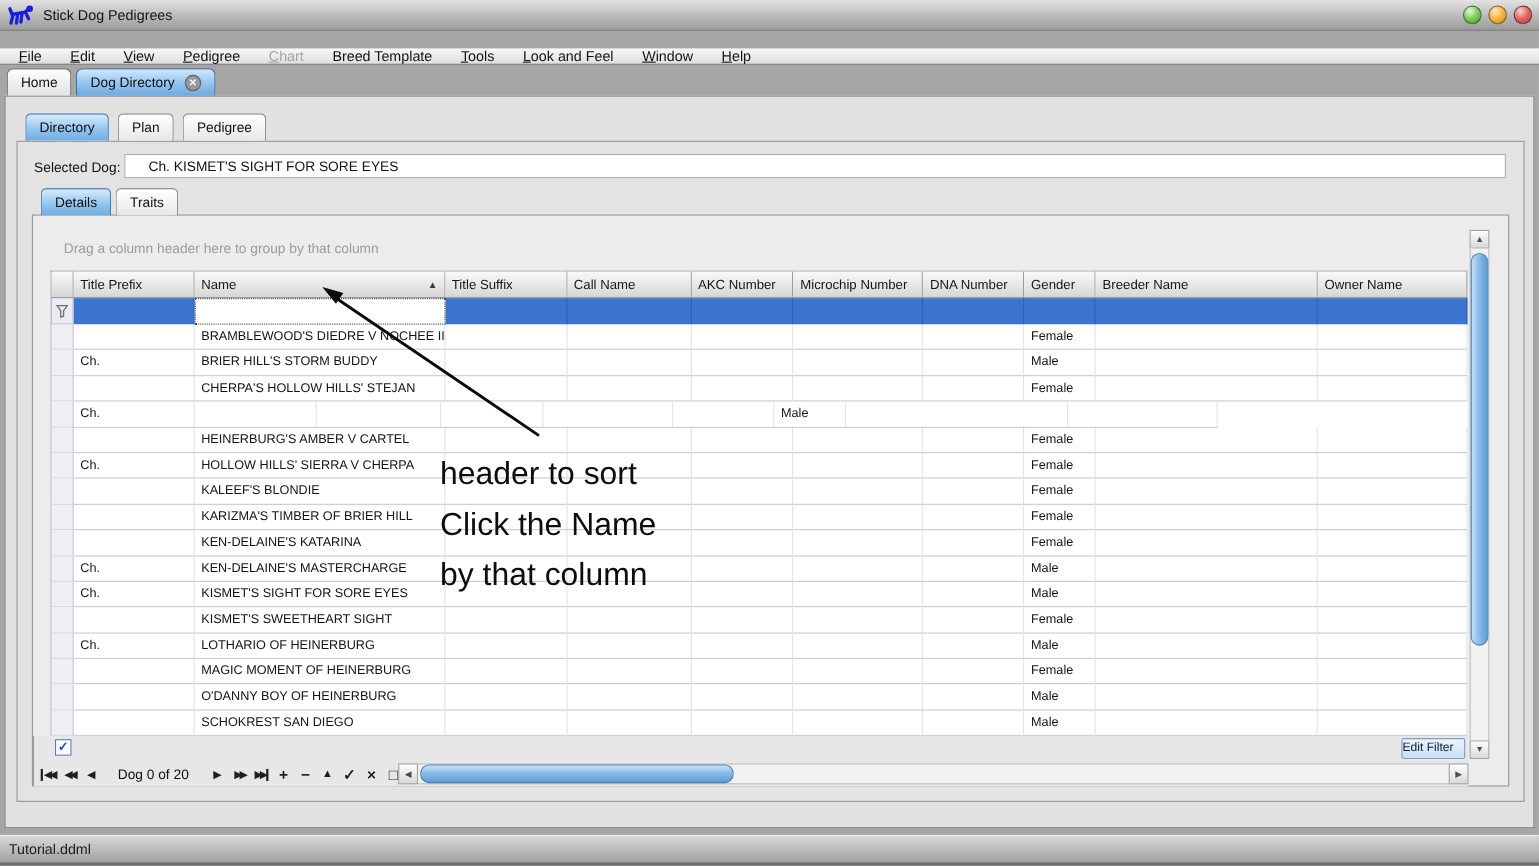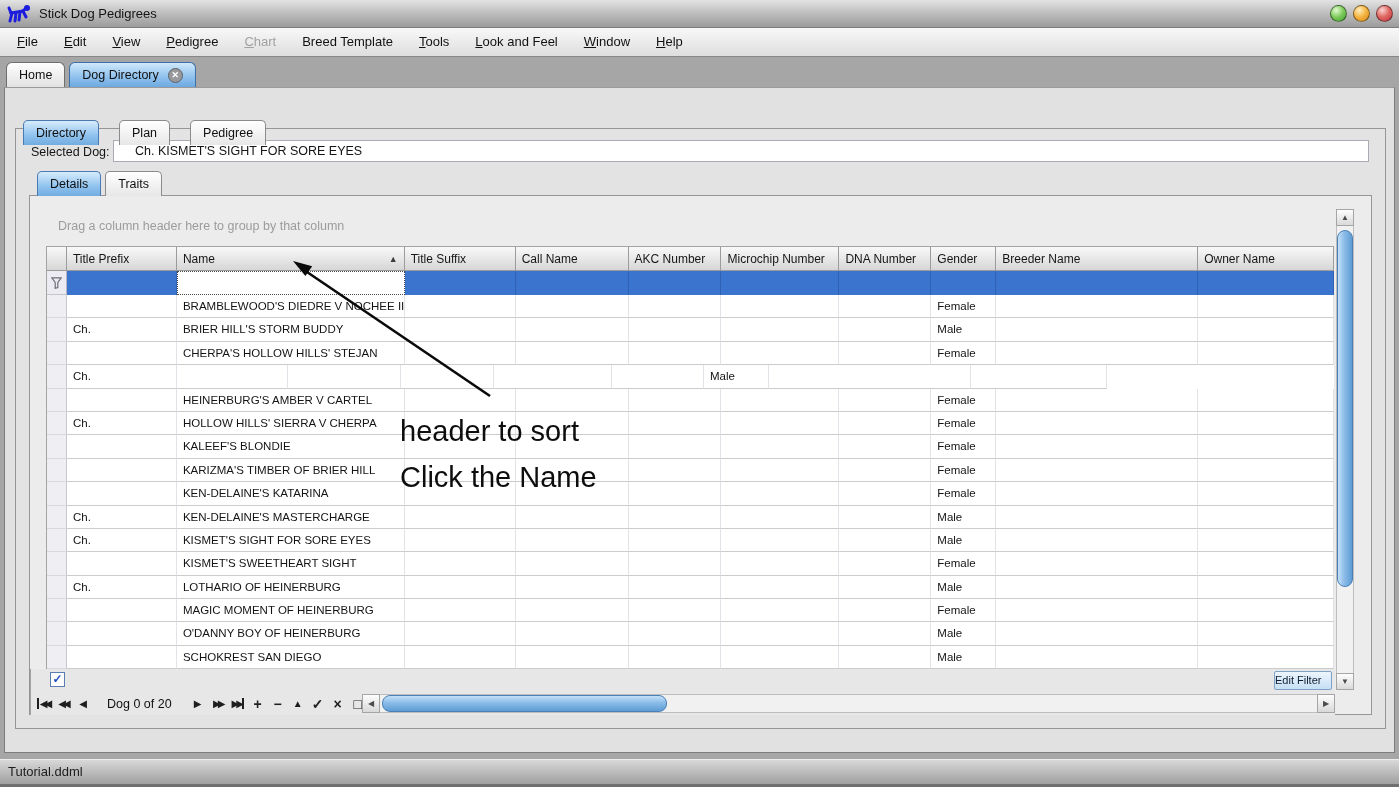--- a/index.html
+++ b/index.html
@@ -11,41 +11,41 @@
     background:linear-gradient(#e3e3e3,#b9b9b9 55%,#9c9c9c); border-bottom:1px solid #7c7c7c;
     display:flex; align-items:center; }
   .title-text { margin-left:8px; font-size:13px; color:#141414; }
   .win-buttons { position:absolute; right:6px; top:5px; display:flex; gap:6px; }
   .win-btn { width:17px; height:17px; border-radius:50%; border:1px solid rgba(0,0,0,.45); }
   .win-green { background:radial-gradient(circle at 35% 28%, #e2fbd2, #7ecb5b 48%, #3f9c2e); }
   .win-yellow { background:radial-gradient(circle at 35% 28%, #ffeec0, #f4b33f 48%, #d5871b); }
   .win-red { background:radial-gradient(circle at 35% 28%, #fad3d1, #e06660 48%, #bd3540); }
 
   
-  .menubar { position:absolute; left:0; top:28px; width:1399px; height:29px;
+  .menubar { position:absolute; left:0; top:44px; width:1399px; height:15px;
     background:linear-gradient(#f8f8f8,#dedede); border-bottom:1px solid #878787;
     display:flex; align-items:center; padding-left:4px; }
   .menu-item { padding:0 13px; font-size:13px; color:#121212; line-height:28px; cursor:default; }
   .menu-item.disabled { color:#a2a2a2; }
 
   
   .tabstrip { position:absolute; left:0; top:57px; width:1399px; height:30px;
     display:flex; align-items:flex-end; padding-left:6px; gap:4px; }
   .doc-tab { height:25px; border:1px solid #6e6e6e; border-bottom:none; border-radius:6px 6px 0 0;
     display:flex; align-items:center; padding:0 12px; font-size:12.5px; color:#101010;
     background:linear-gradient(#fefefe,#e2e2e2); position:relative; z-index:3; }
   .doc-tab.selected { background:linear-gradient(#cfe8fb,#93c3ee 55%,#6da9e1); border-color:#3e6fa9; }
   .close-icon { width:15px; height:15px; border-radius:50%; background:#97999d; border:1px solid #5f6166;
     color:#fff; font-size:9px; font-weight:bold; line-height:13px; text-align:center; margin-left:9px; }
 
   
   .content { position:absolute; left:4px; top:87px; width:1391px; height:666px;
     background:#e1e1e1; border:1px solid #7d7d7d; border-top-color:#9a9a9a; }
 
-  .view-tabs { position:absolute; left:18px; top:32px; display:flex; gap:20px; z-index:2;text-align:center; }
+  .view-tabs { position:absolute; left:18px; top:15px; display:flex; gap:8px; z-index:2;text-align:center; }
   .tab2 { height:25px; border:1px solid #8b8b8b; border-bottom:none; border-radius:5px 5px 0 0;
     padding:0 12px; font-size:12.5px; color:#101010; background:linear-gradient(#ffffff,#e7e7e7);
     display:flex; align-items:center; }
   .tab2.selected { background:linear-gradient(#d7ecfc,#8fc2ee 60%,#72ace0); border-color:#4a7ab2; }
 
   .inner-panel { position:absolute; left:10px; top:40px; width:1371px; height:601px;
     border:1px solid #969696; background:#e3e3e3; }
 
   .sel-dog-label { position:absolute; left:15px; top:16px; font-size:12.5px; color:#141414; }
   .sel-dog-field { position:absolute; left:97px; top:11px; width:1256px; height:22px;
@@ -508,13 +508,14 @@
 
 <div class="statusbar">Tutorial.ddml</div>
 
 <svg class="ann-svg" width="1399" height="787">
   <line x1="490" y1="396" x2="307" y2="272" stroke="#0a0a0a" stroke-width="2.6"></line>
   <polygon points="293,261 312.2,266.3 305.4,276.1" fill="#0a0a0a"></polygon>
 </svg>
 <div class="ann-text">
   <div>header to sort</div>
   <div>Click the Name</div>
+  <div>by that column</div>
 </div>
 
 </body></html>

